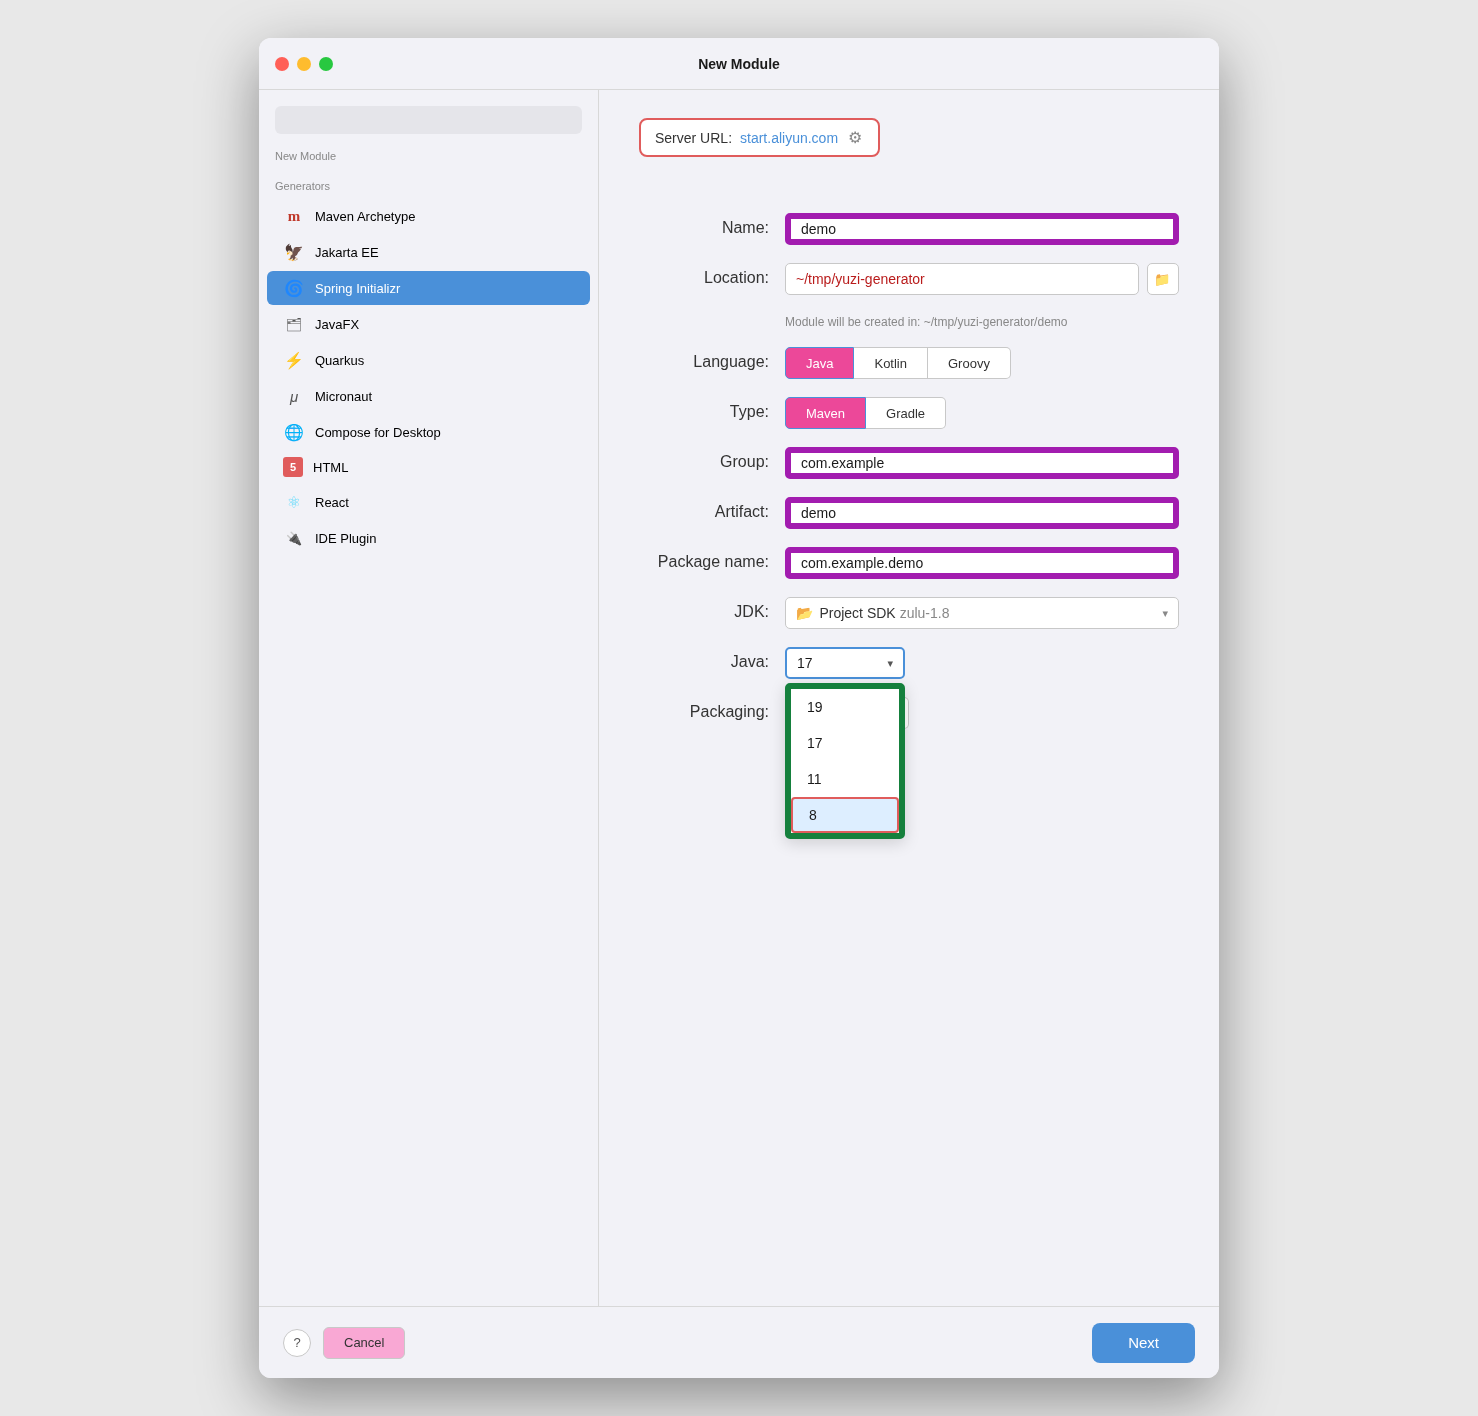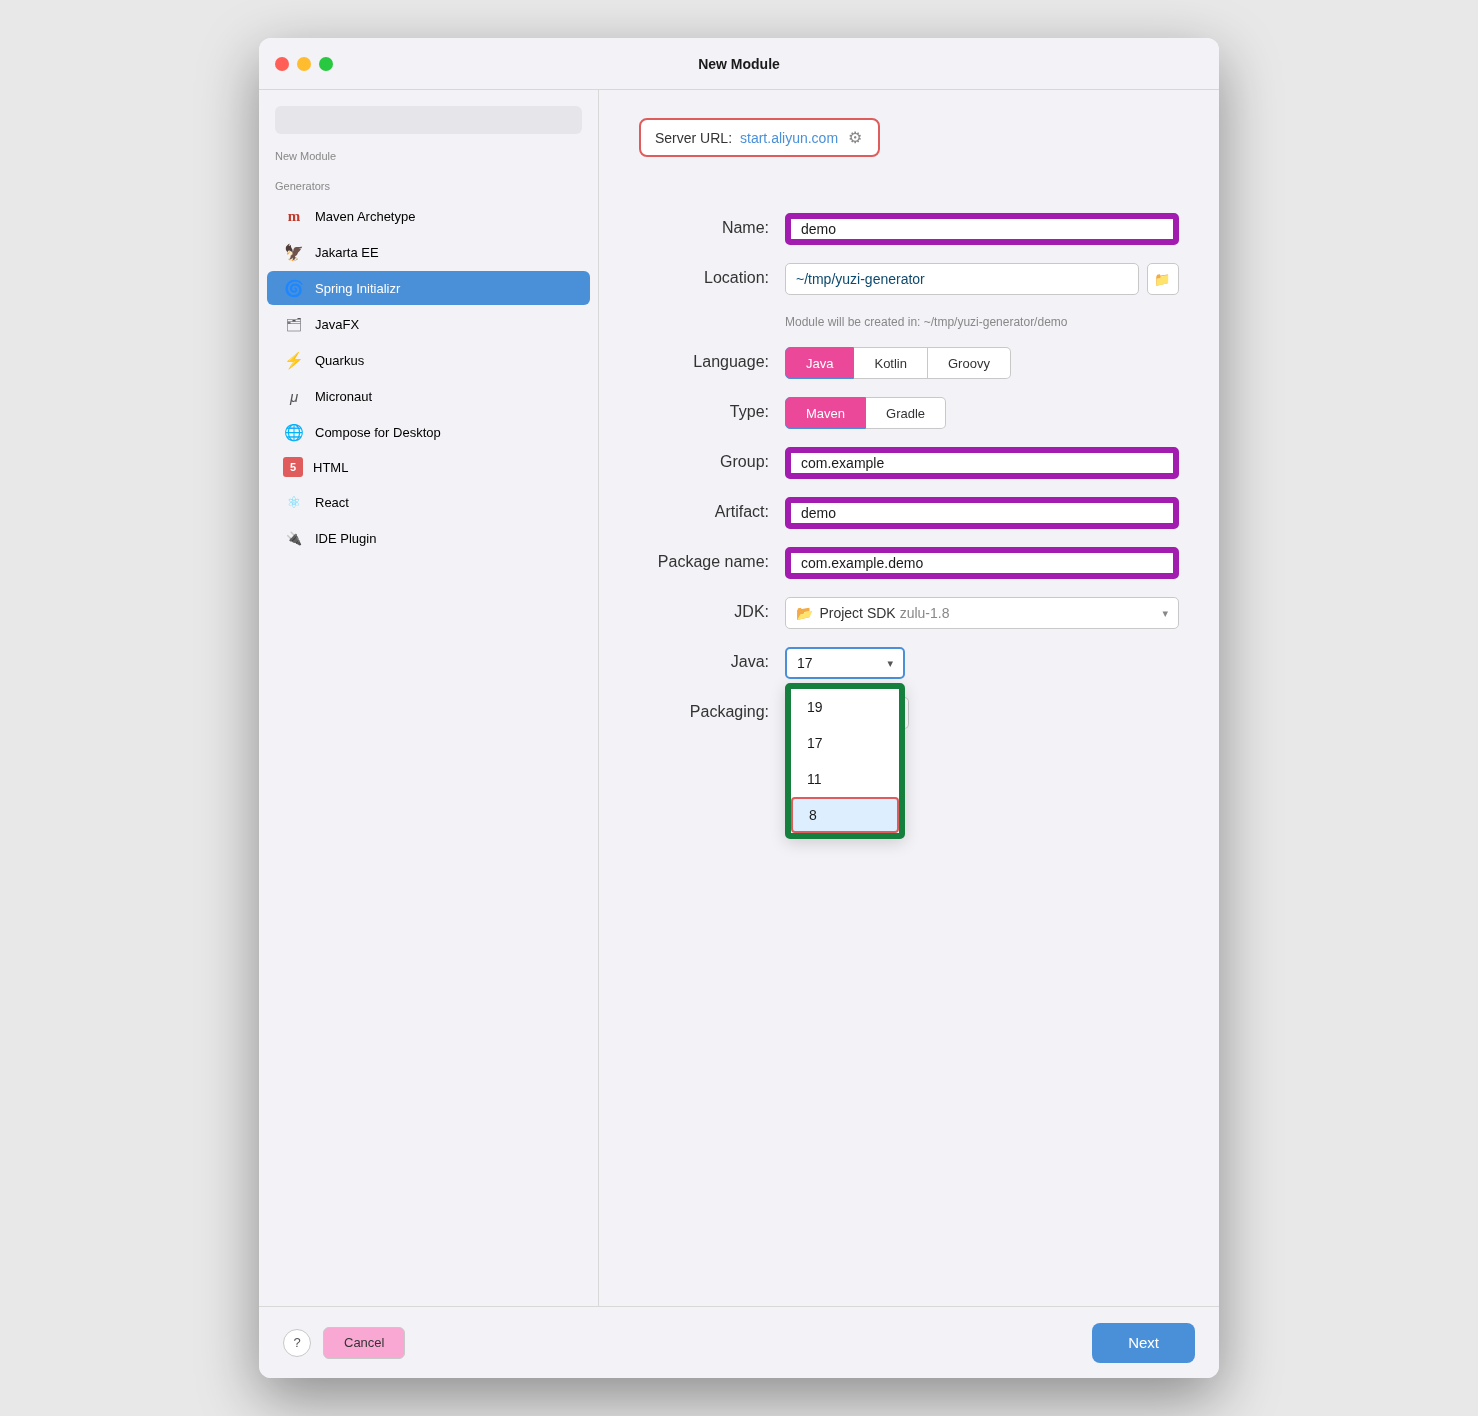--- a/index.html
+++ b/index.html
@@ -200,21 +200,21 @@
       gap: 8px;
     }
     .location-input {
       flex: 1;
       height: 32px;
       border: 1px solid #c8c8c8;
       border-radius: 5px;
       padding: 0 10px;
       font-size: 14px;
       background: white;
-      color: #0c4a6e;
+      color: #b91c1c;
       outline: none;
     }
     .folder-btn {
       width: 32px;
       height: 32px;
       background: white;
       border: 1px solid #c8c8c8;
       border-radius: 5px;
       cursor: pointer;
       display: flex;

